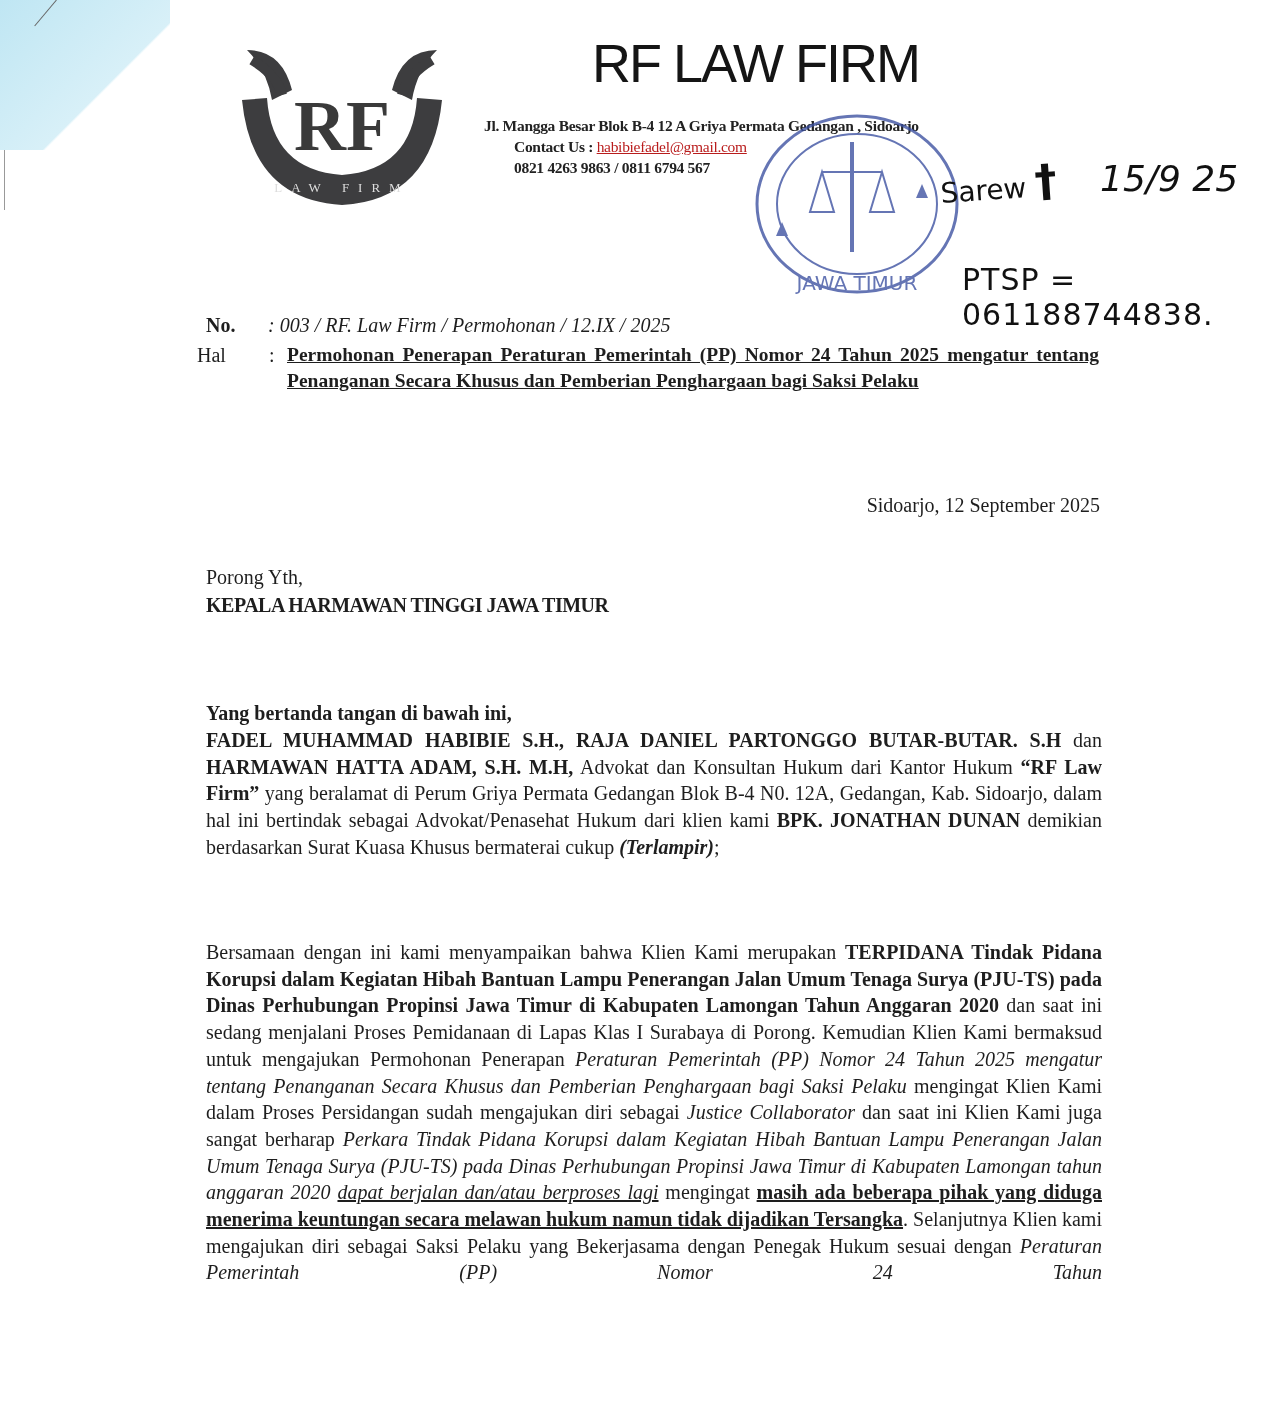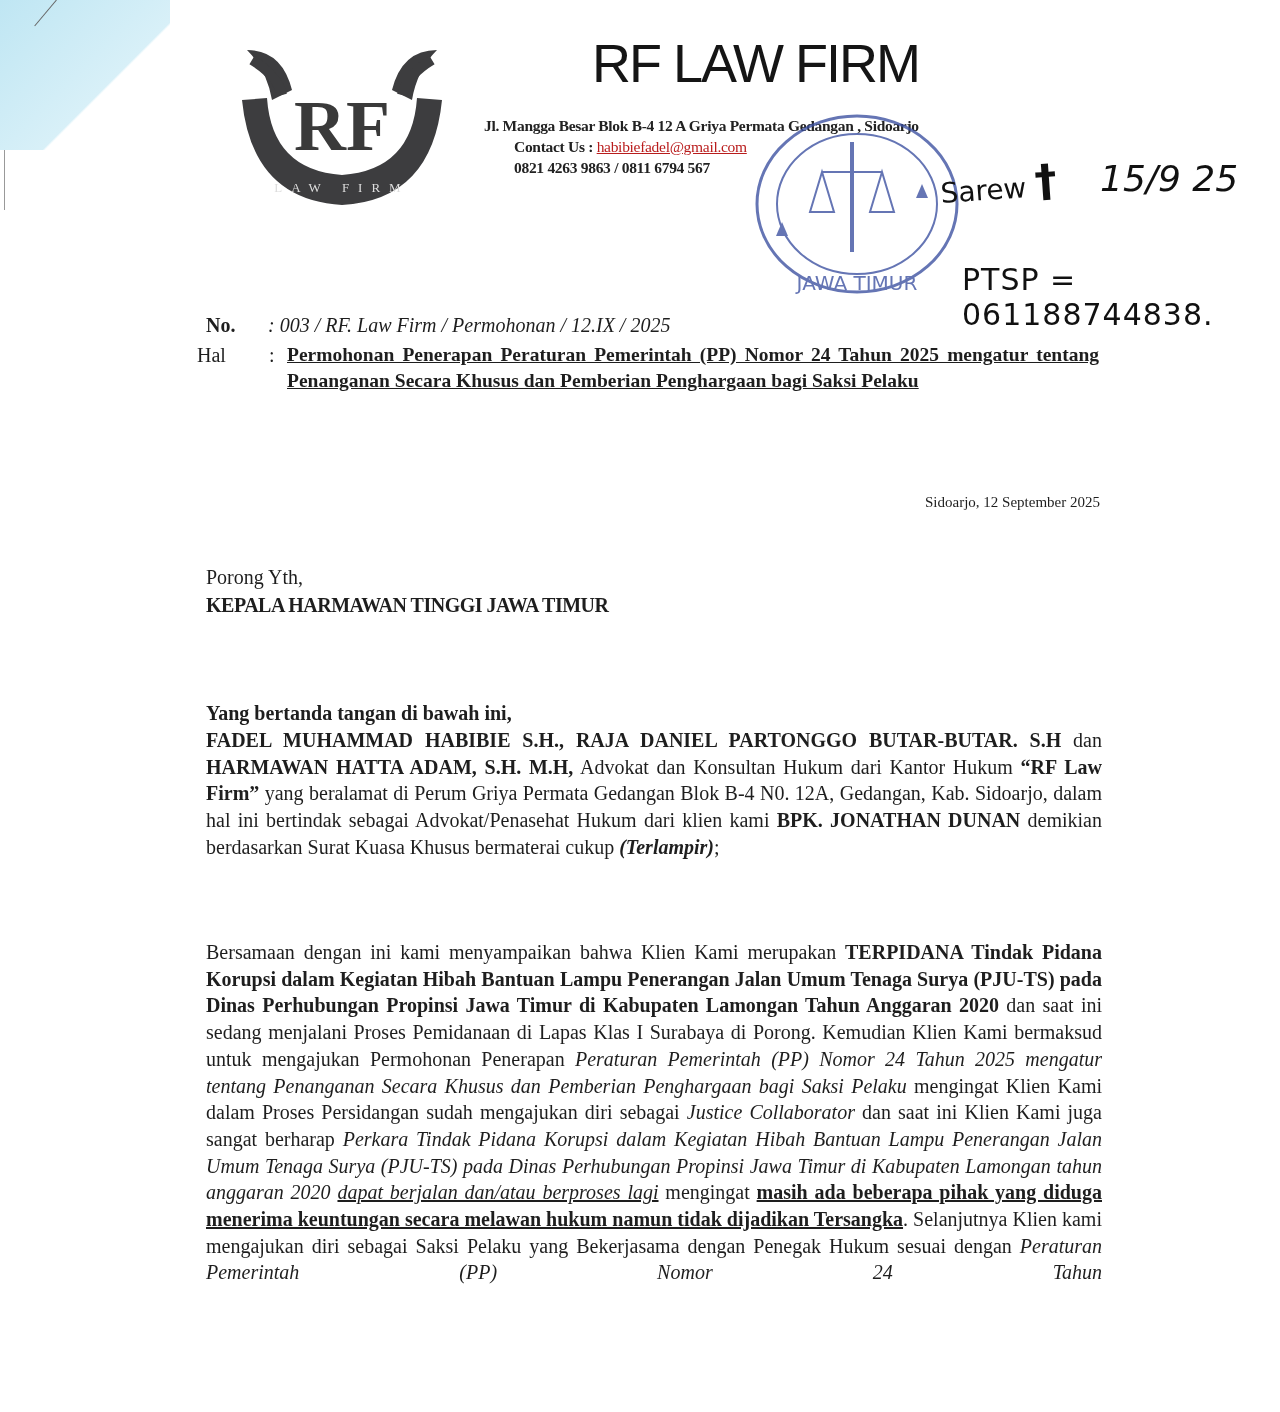--- a/index.html
+++ b/index.html
@@ -14,21 +14,21 @@
     font-size:54px;letter-spacing:-2px;color:#151515;font-weight:normal;line-height:1;}
   .hdr{position:absolute;font-weight:bold;font-size:15.5px;line-height:20px;color:#222;letter-spacing:-0.3px;}
   .hdr .link{text-decoration:underline;font-weight:normal;color:#b91c1c;}
   .stamp{position:absolute;left:752px;top:112px;width:222px;height:185px;opacity:.78;}
   .hw{position:absolute;font-family:"DejaVu Sans",sans-serif;color:#111;}
   .meta{position:absolute;left:206px;font-size:20px;line-height:26px;}
   .meta .lbl{display:inline-block;width:62px;font-weight:bold;}
   .meta .it{font-style:italic;}
   .hal{position:absolute;left:197px;top:342px;font-size:20px;line-height:26px;}
   .hal-text{position:absolute;left:90px;top:0;width:812px;text-align:justify;font-weight:bold;text-decoration:underline;font-size:19.5px;}
-  .date{position:absolute;right:180px;top:494px;font-size:15px;}
+  .date{position:absolute;right:180px;top:494px;font-size:20px;}
   .addr{position:absolute;left:206px;top:564px;font-size:20px;line-height:27.5px;}
   .addr .bold{font-weight:bold;letter-spacing:-0.5px;}
   .addr .indent{padding-left:24px;}
   .para{position:absolute;left:206px;width:896px;font-size:20px;line-height:26.7px;text-align:justify;text-align-last:justify;}
   .para .last{text-align-last:left;}
   .b{font-weight:bold;font-family:Liberation Serif, serif;}
   .i{font-style:italic;}
   .u{text-decoration:underline;}
 </style>
 </head>

